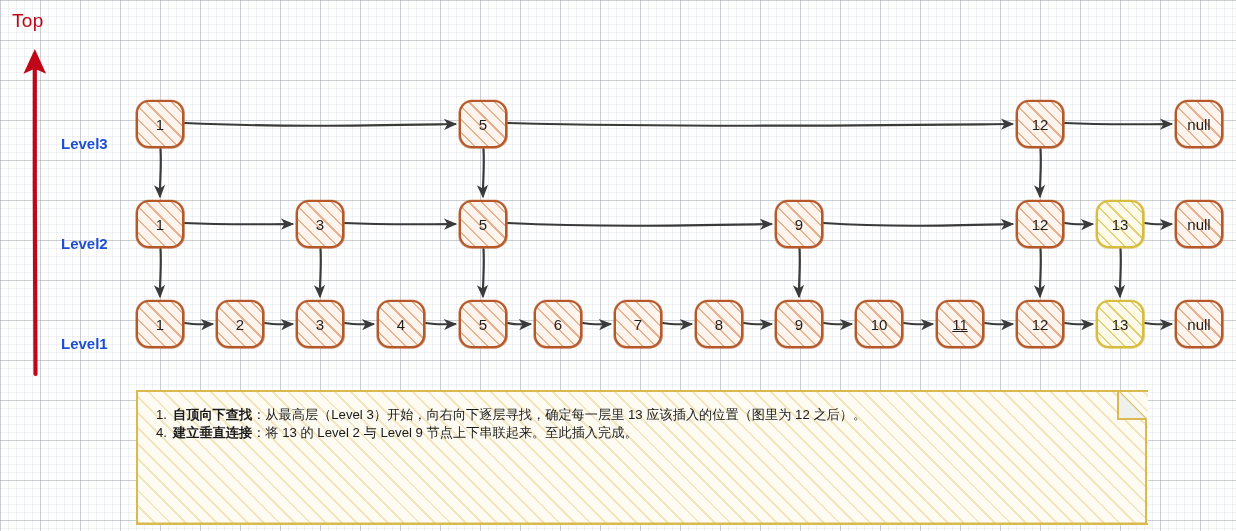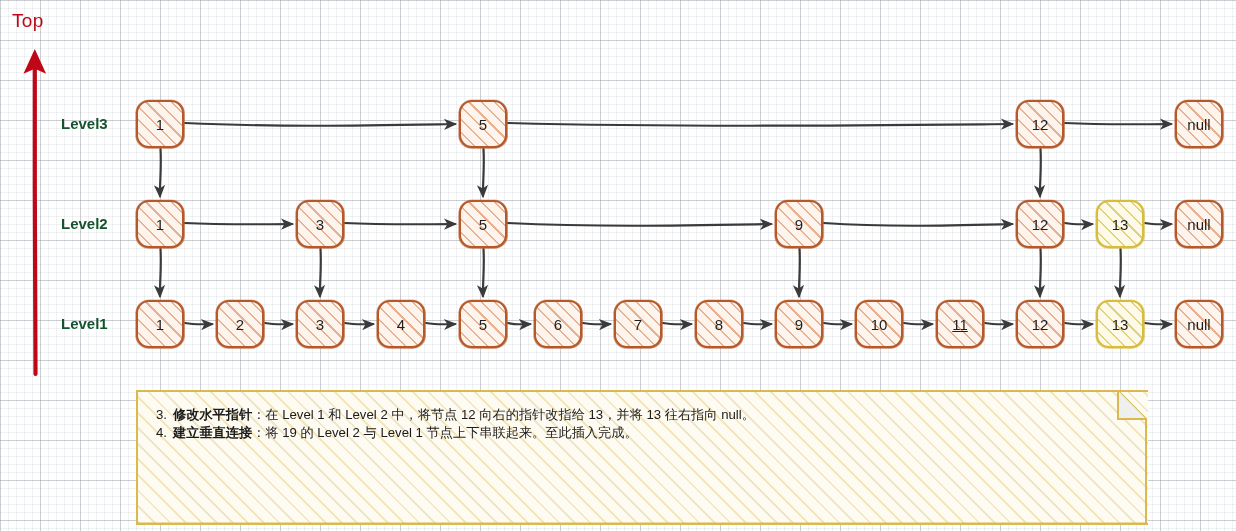--- a/index.html
+++ b/index.html
@@ -29,22 +29,22 @@
   
   .top-label{
     position:absolute;left:12px;top:10px;
     color:#c00718;font-size:19px;font-weight:normal;
     letter-spacing:.3px;
     z-index:5;
   }
   
   .lvl-label{
     position:absolute;
-    color:#14532d;font-size:15px;font-weight:bold;
-    z-index:5;white-space:nowrap;
+    color:#1d4ed8;font-size:15px;font-weight:bold;
+    z-index:5;white-space:nowrap;margin-top:20px;
   }
 
   
   .node{
     position:absolute;
     width:48px;height:48px;
     box-sizing:border-box;
     border-radius:13px;
     display:flex;align-items:center;justify-content:center;
     font-size:15px;color:#1f1f1f;
@@ -236,18 +236,18 @@
       </div>
     </div>
 
   <div id="note"></div>
   <svg id="note-edge">
     <path d="M0.8,0.8 L982,0.8 L1010,29 L1010,133.5 L0.8,133.5" fill="none" stroke="#d9b950" stroke-width="2"></path>
     <path d="M982,0.8 L982,29 L1010,29" fill="#eef0ee" stroke="#d9b950" stroke-width="2"></path>
   </svg>
   <div id="note-inner" style="position:absolute;left:136px;top:390px;width:1012px;">
     <div id="note-items">
-        <div class="note-line"><span class="note-num">3.</span><b>修改水平指针</b><span>：</span><span>在 Level 1 和 Level 2 中，将节点 12 向右的指针改指给 13，并将 13 往右指向 null。</span></div>
-        <div class="note-line"><span class="note-num">4.</span><b>建立垂直连接</b><span>：</span><span>将 19 的 Level 2 与 Level 1 节点上下串联起来。至此插入完成。</span></div>
+        <div class="note-line"><span class="note-num">1.</span><b>自顶向下查找</b><span>：</span><span>从最高层（Level 3）开始，向右向下逐层寻找，确定每一层里 13 应该插入的位置（图里为 12 之后）。</span></div>
+        <div class="note-line"><span class="note-num">4.</span><b>建立垂直连接</b><span>：</span><span>将 13 的 Level 2 与 Level 9 节点上下串联起来。至此插入完成。</span></div>
       </div>
   </div>
 
 </div>
 
 </body></html>

